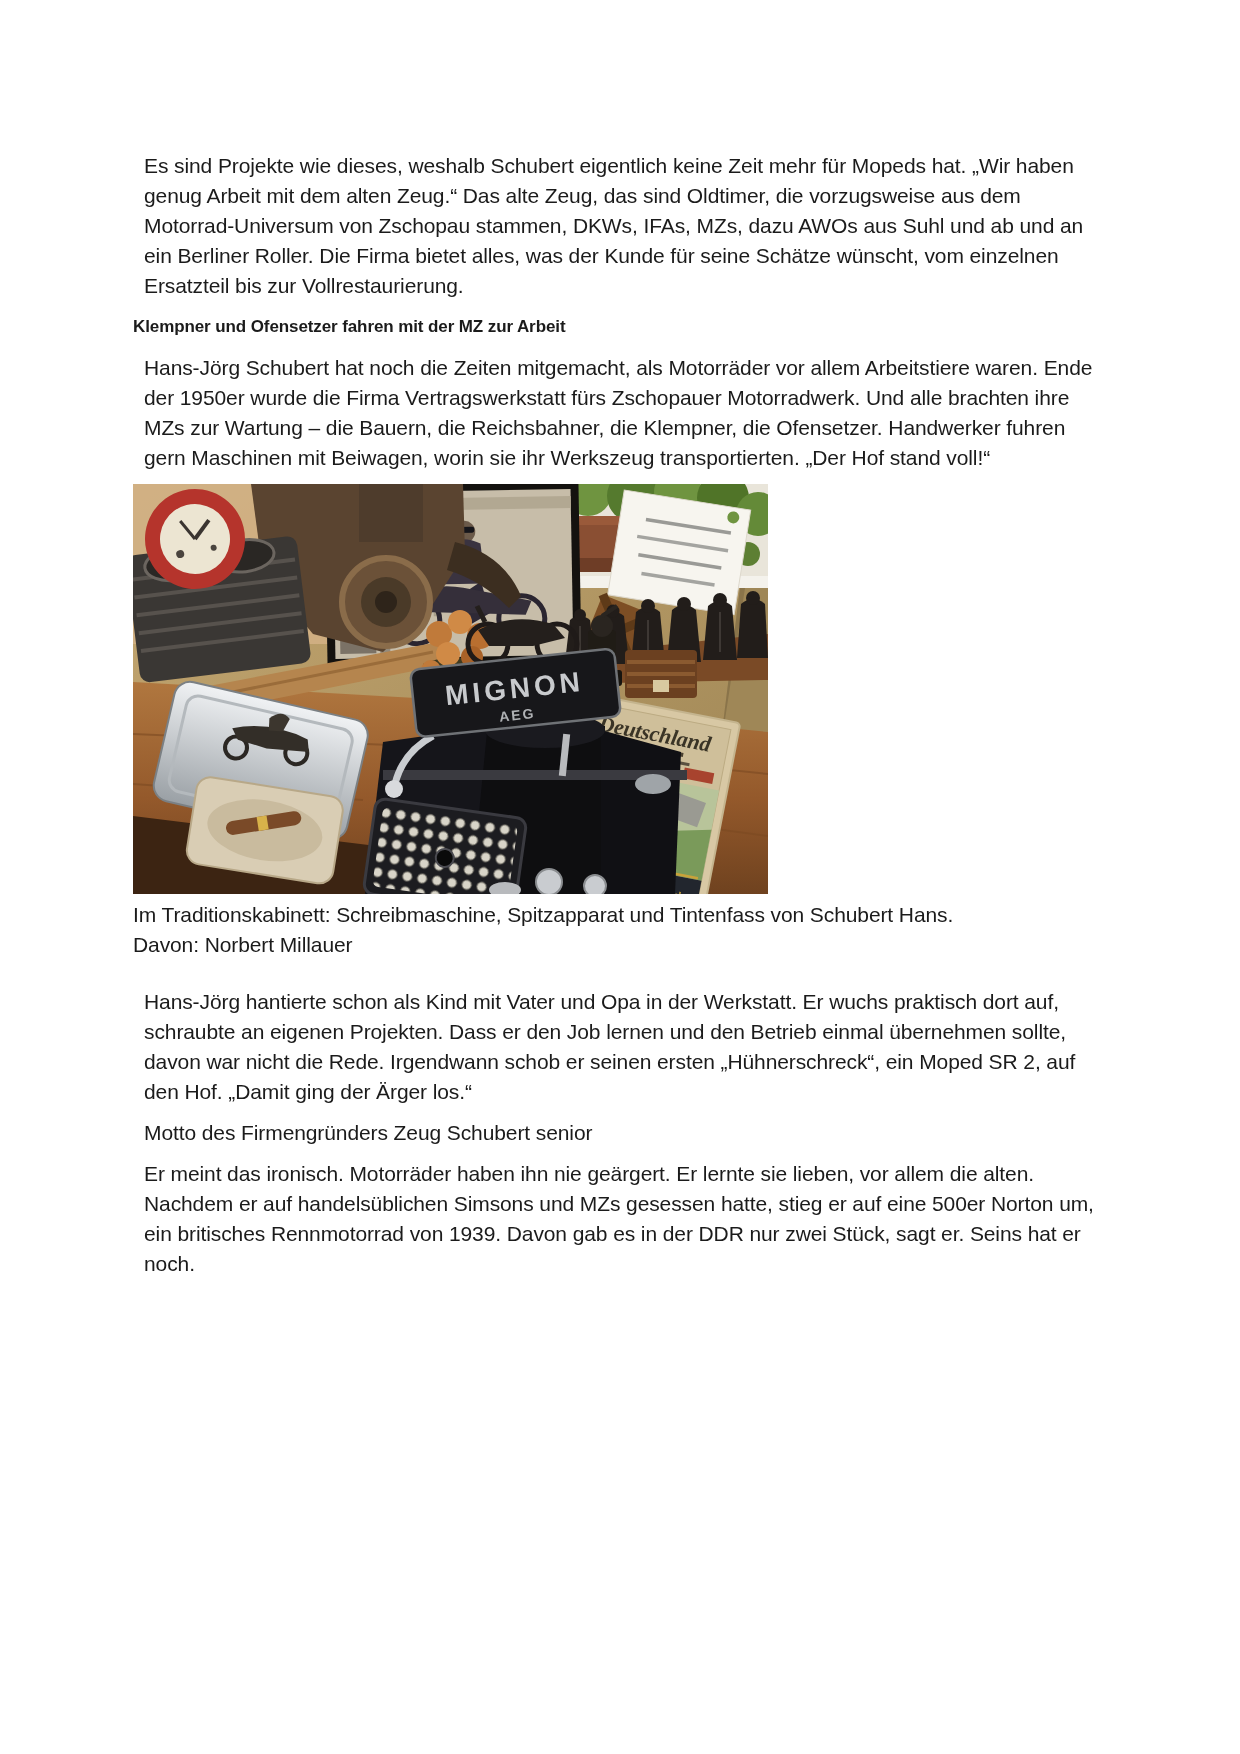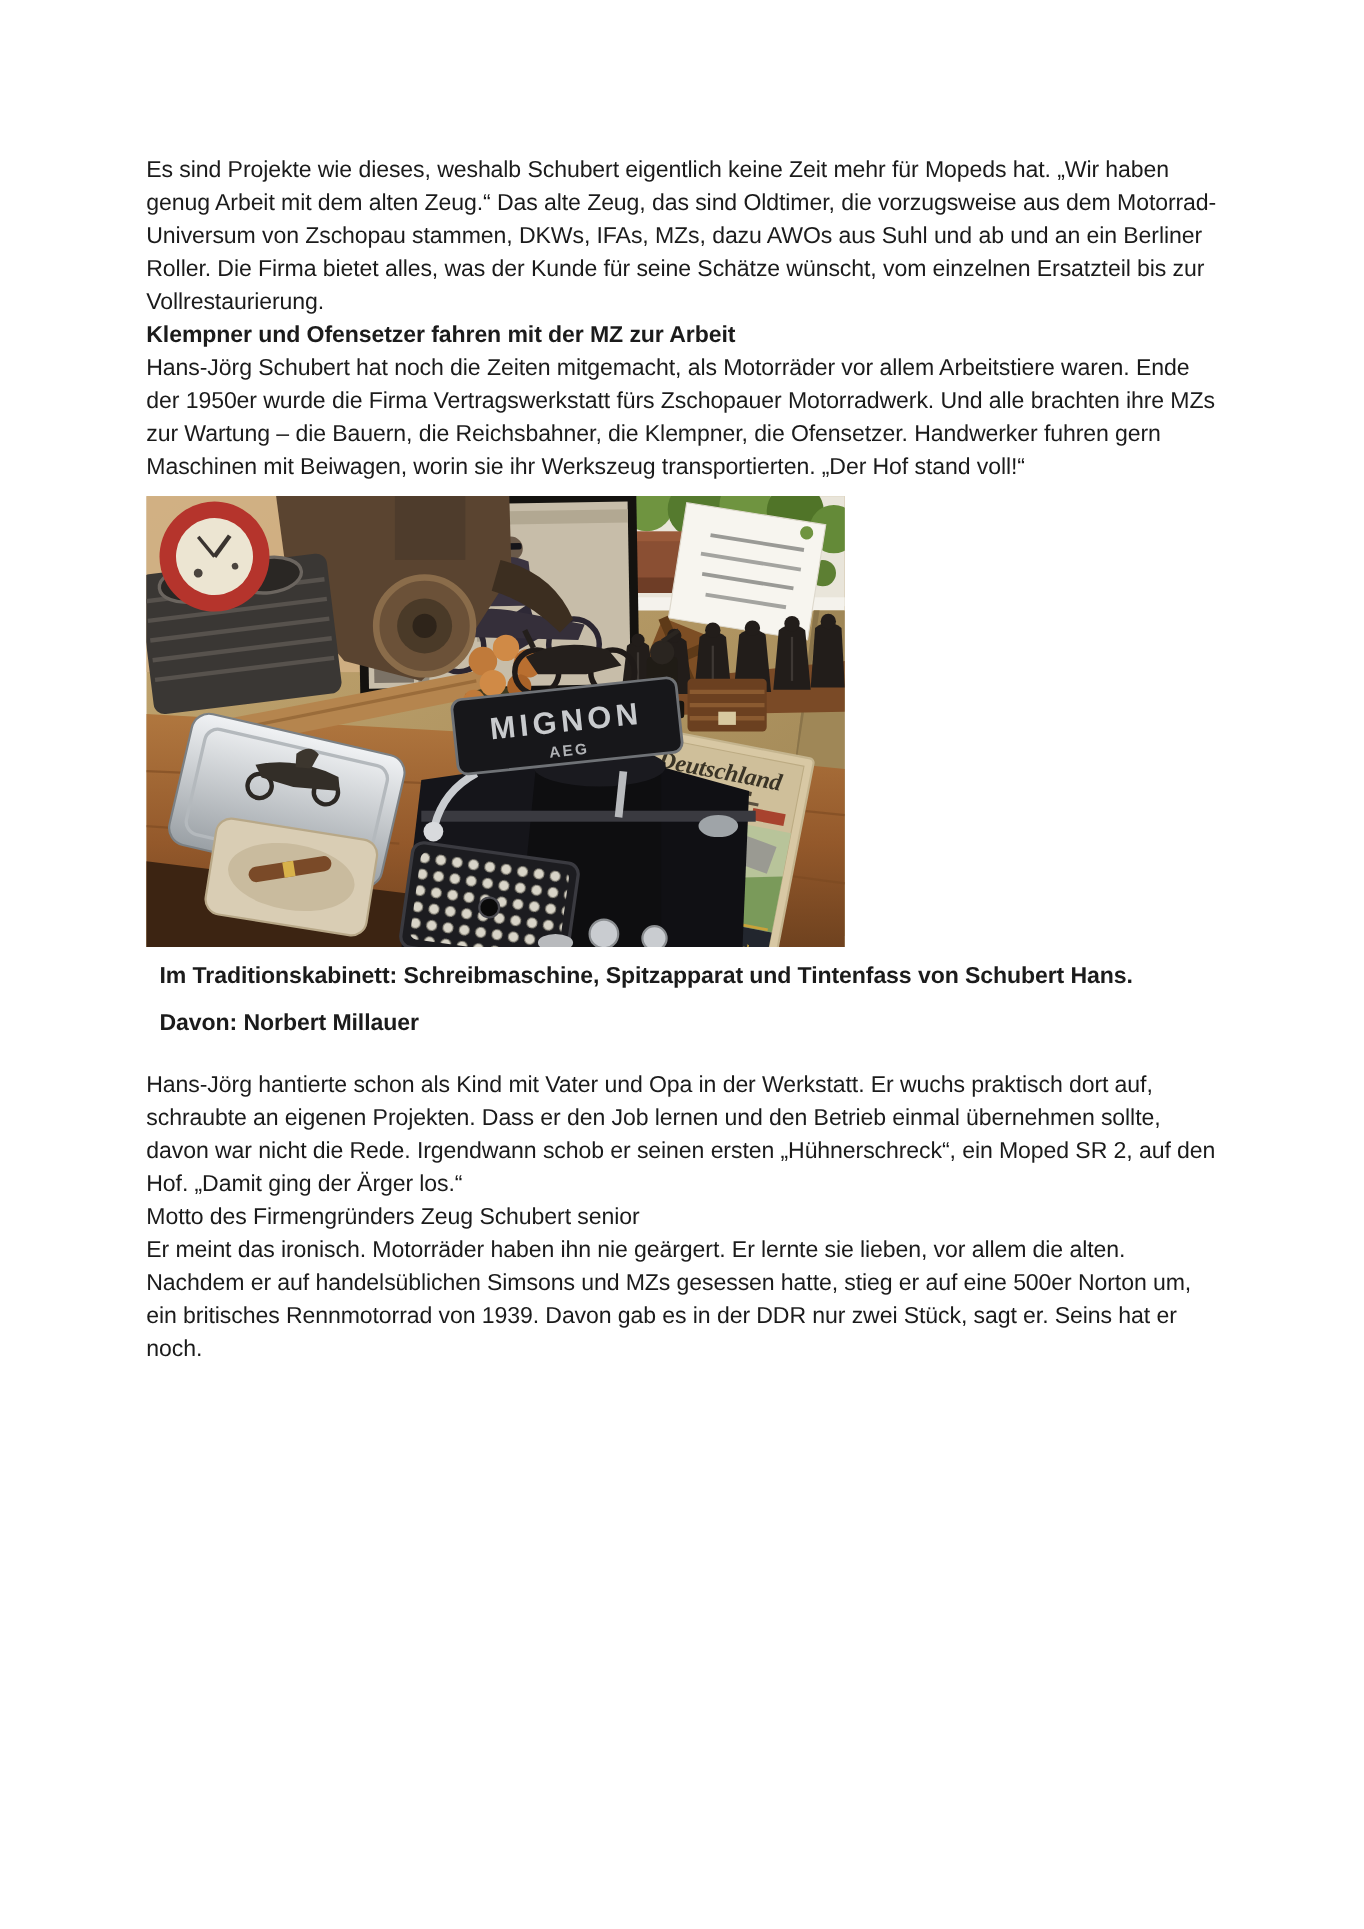--- a/index.html
+++ b/index.html
@@ -12,29 +12,29 @@
     overflow:hidden;
   }
   .content{
     position:absolute;
     left:133px;top:140px;
     width:980px;
     font-size:21px;
     line-height:30px;
     letter-spacing:-0.1px;
   }
-  .para{margin:0;}
-  .heading{margin:0;font-size:21px;line-height:30px;font-weight:bold;}
+  .para{margin:11px;}
+  .heading{margin:0;font-size:17px;line-height:30px;font-weight:bold;}
   figure.photo{
     margin:11px 0 0 0;
     width:635px;height:410px;
     display:block;
   }
   figure.photo svg{display:block;width:635px;height:410px;}
-  .caption-line{margin:12px;font-weight:bold;}
+  .caption-line{margin:0;}
   .caption-block{margin-top:6px;}
   .para-after-gap{margin-top:27px;}
 </style>
 </head>
 <body>
 
 <div class="page">
   <div class="content">
 
     <p class="para">Es sind Projekte wie dieses, weshalb Schubert eigentlich keine Zeit mehr für Mopeds hat. „Wir haben genug Arbeit mit dem alten Zeug.“ Das alte Zeug, das sind Oldtimer, die vorzugsweise aus dem Motorrad-Universum von Zschopau stammen, DKWs, IFAs, MZs, dazu AWOs aus Suhl und ab und an ein Berliner Roller. Die Firma bietet alles, was der Kunde für seine Schätze wünscht, vom einzelnen Ersatzteil bis zur Vollrestaurierung.</p>

